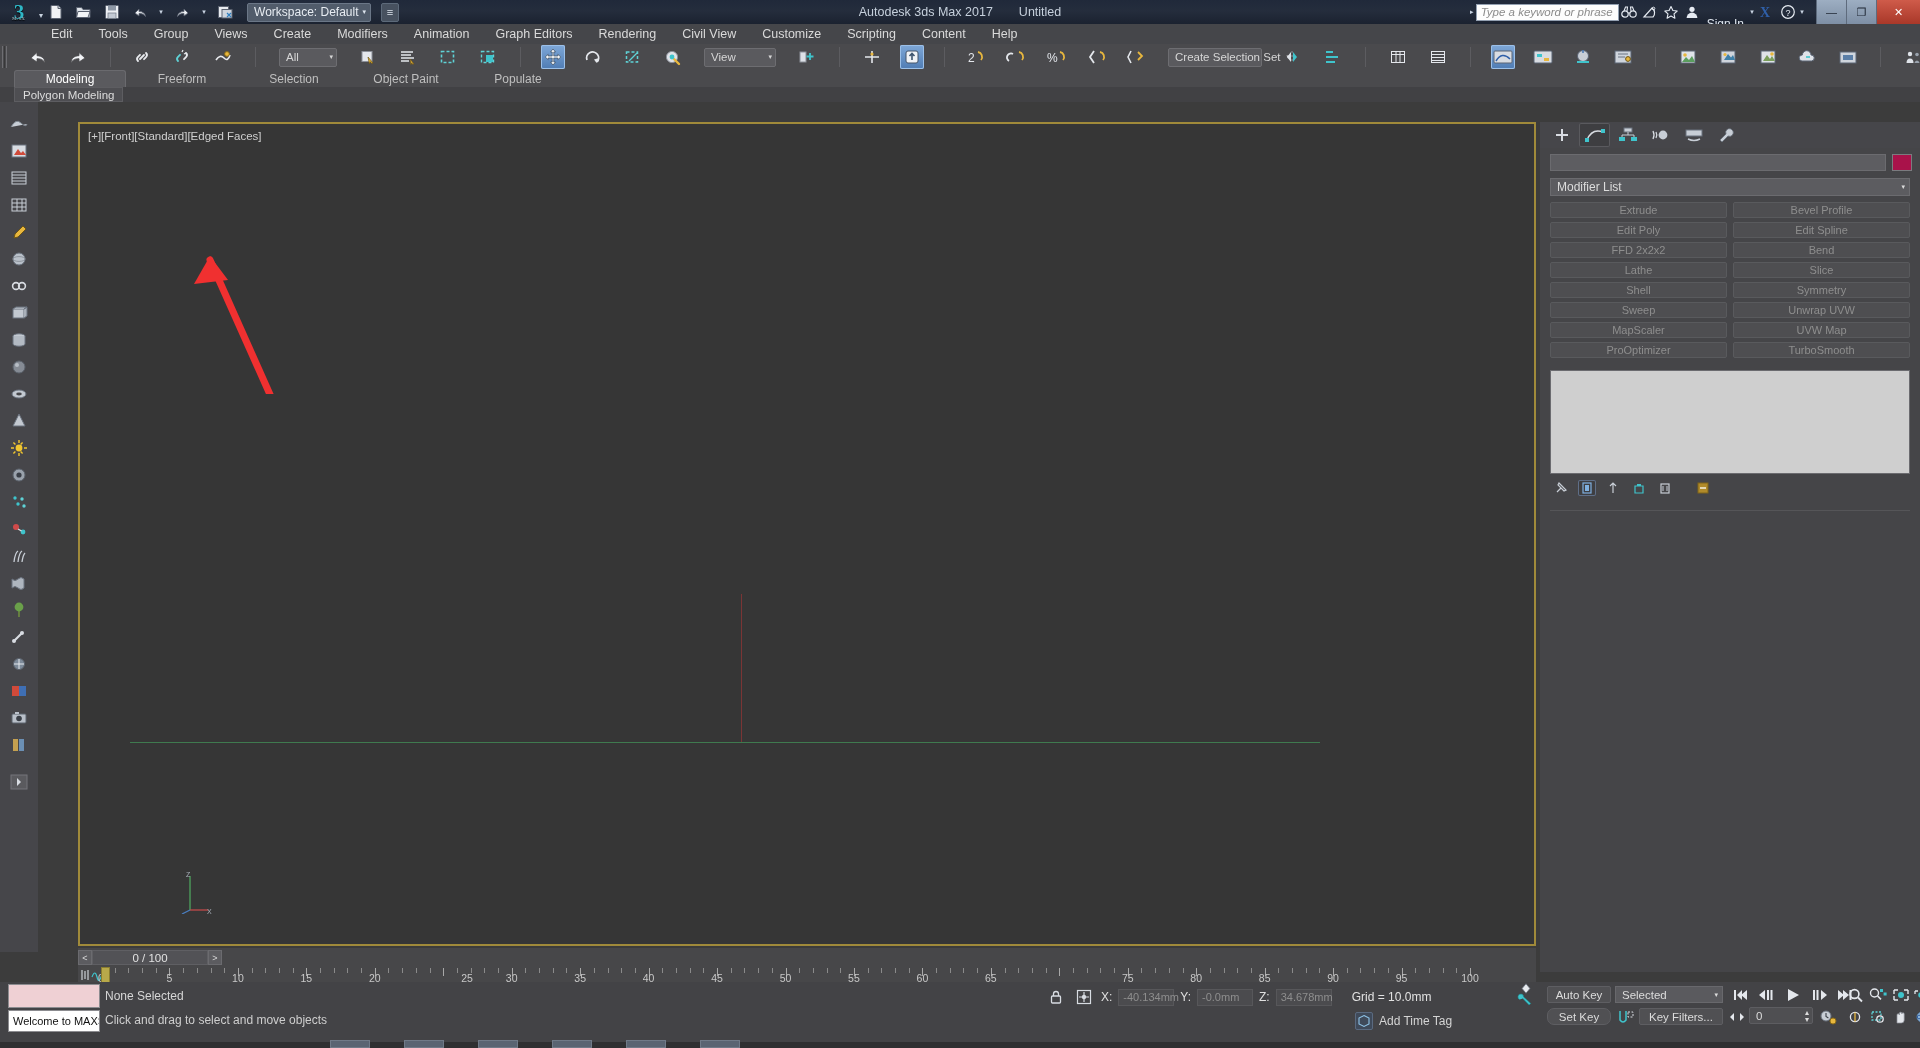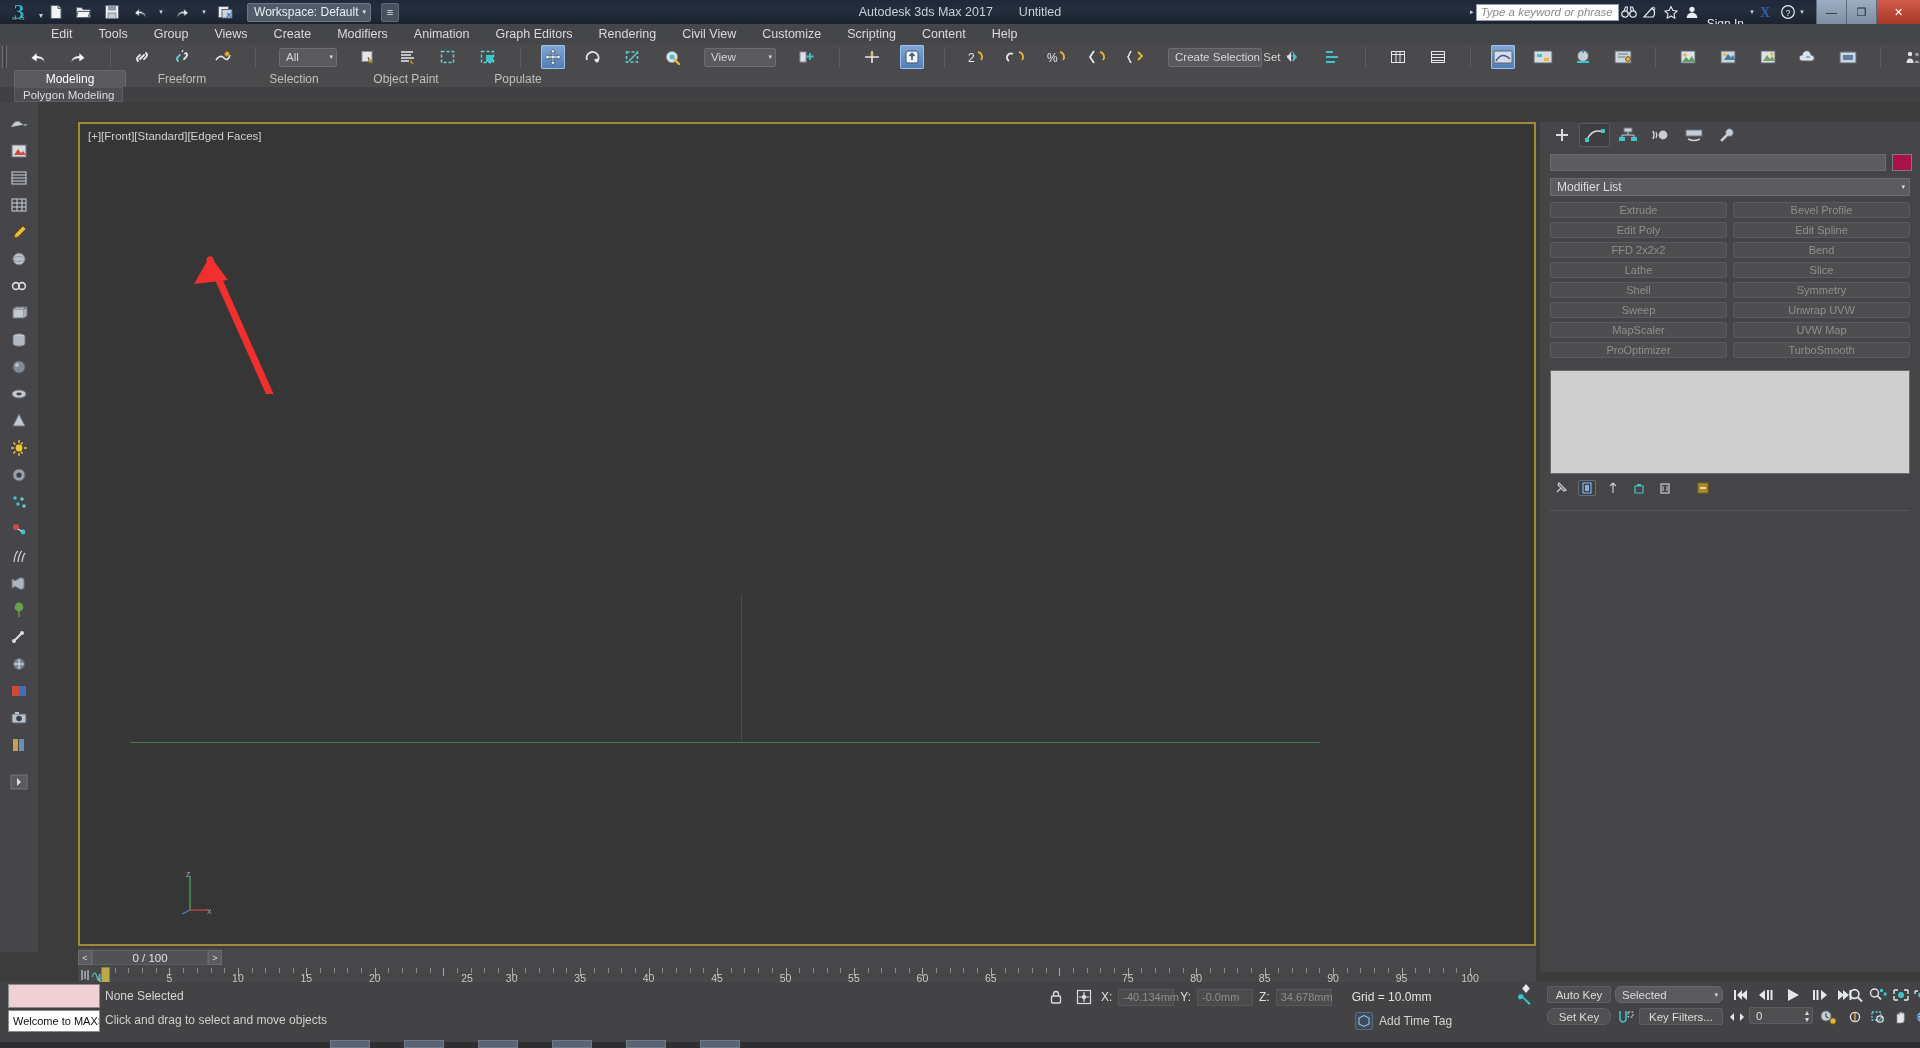--- a/index.html
+++ b/index.html
@@ -196,21 +196,21 @@
   .coord-lbl { color:#e0e0e0; font-size: 12px; }
   .coord-field { width: 56px; height: 17px; background: #4b4b4e; border:1px solid #57575a;
      color:#8e8e8e; font-size: 11px; display:flex; align-items:center; padding-left:4px;}
   .gridtext { color:#e2e2e2; font-size:12px; margin-left: 14px; white-space:nowrap;}
   .addtimetag { position:absolute; left: 1355px; top: 30px; display:flex; align-items:center; gap:6px;}
   .tt-icon { width:18px;height:18px;background:#3f4a5a;border:1px solid #5a6a80;border-radius:2px;
      display:flex;align-items:center;justify-content:center;}
   .anim-area { position:absolute; left: 1515px; top: 0px; width: 405px; height: 66px;}
   .ak-btn { height: 17px; background:#505053; border:1px solid #5e5e62; border-radius:2px;
      color:#dcdcdc; font-size:11.5px; display:flex;align-items:center;justify-content:center; padding: 0 6px;}
-  .ak-combo { height:17px; background:#5a5a5e; border:1px solid #68686c; border-radius:6px;
+  .ak-combo { height:17px; background:#5a5a5e; border:1px solid #68686c; border-radius:0;
      color:#dcdcdc; font-size:11.5px; display:flex;align-items:center;justify-content:space-between; padding:0 4px 0 6px;}
   .spinner { height:17px; background:#4f4f52; border:1px solid #5d5d61; border-radius:2px;
      display:flex;align-items:center;justify-content:space-between; padding:0 3px 0 6px; color:#dcdcdc; font-size:11.5px;}
   .abtn { width:22px;height:20px;display:flex;align-items:center;justify-content:center;border-radius:2px;}
 
   .taskbar { position:absolute; left:0; top: 1042px; width:1920px; height:6px; background:#2f2f31;}
   .tb-thumbs { position:absolute; left: 330px; top: 1040px; display:flex; gap:34px; }
   .tb-thumb { width: 40px; height: 8px; background:#5a6472; border:1px solid #707a88;}
 
   svg { display:block; }

